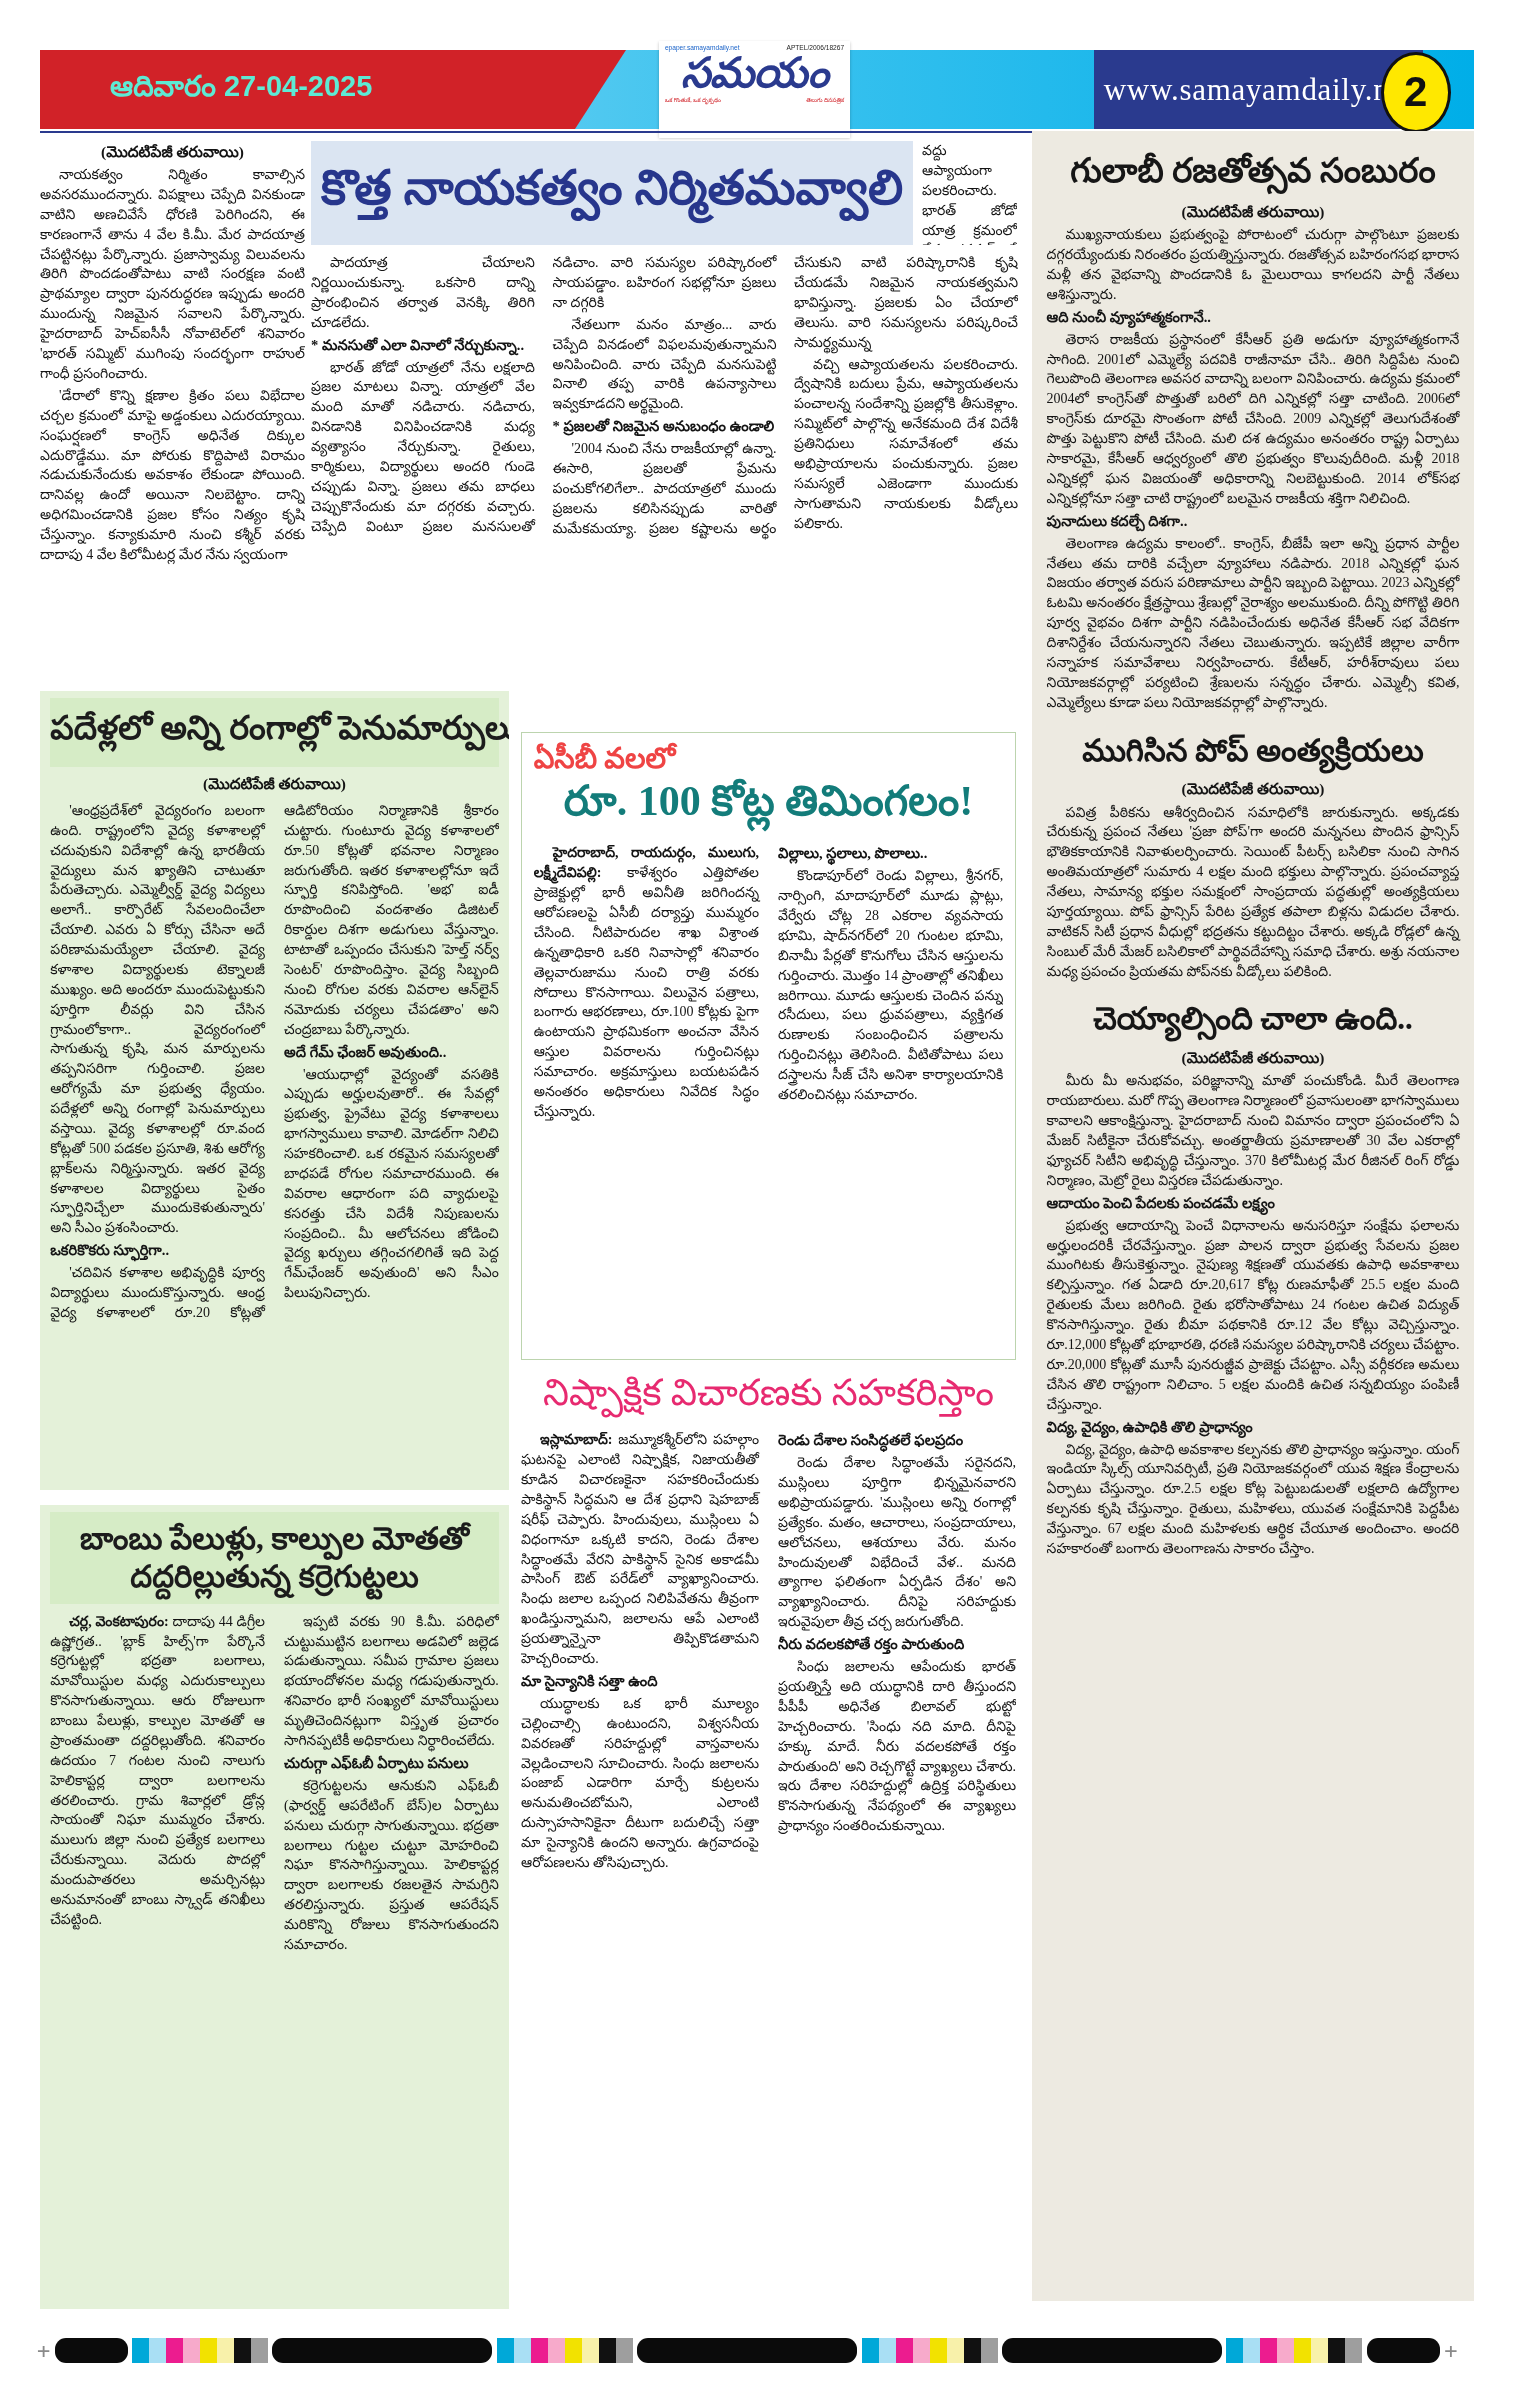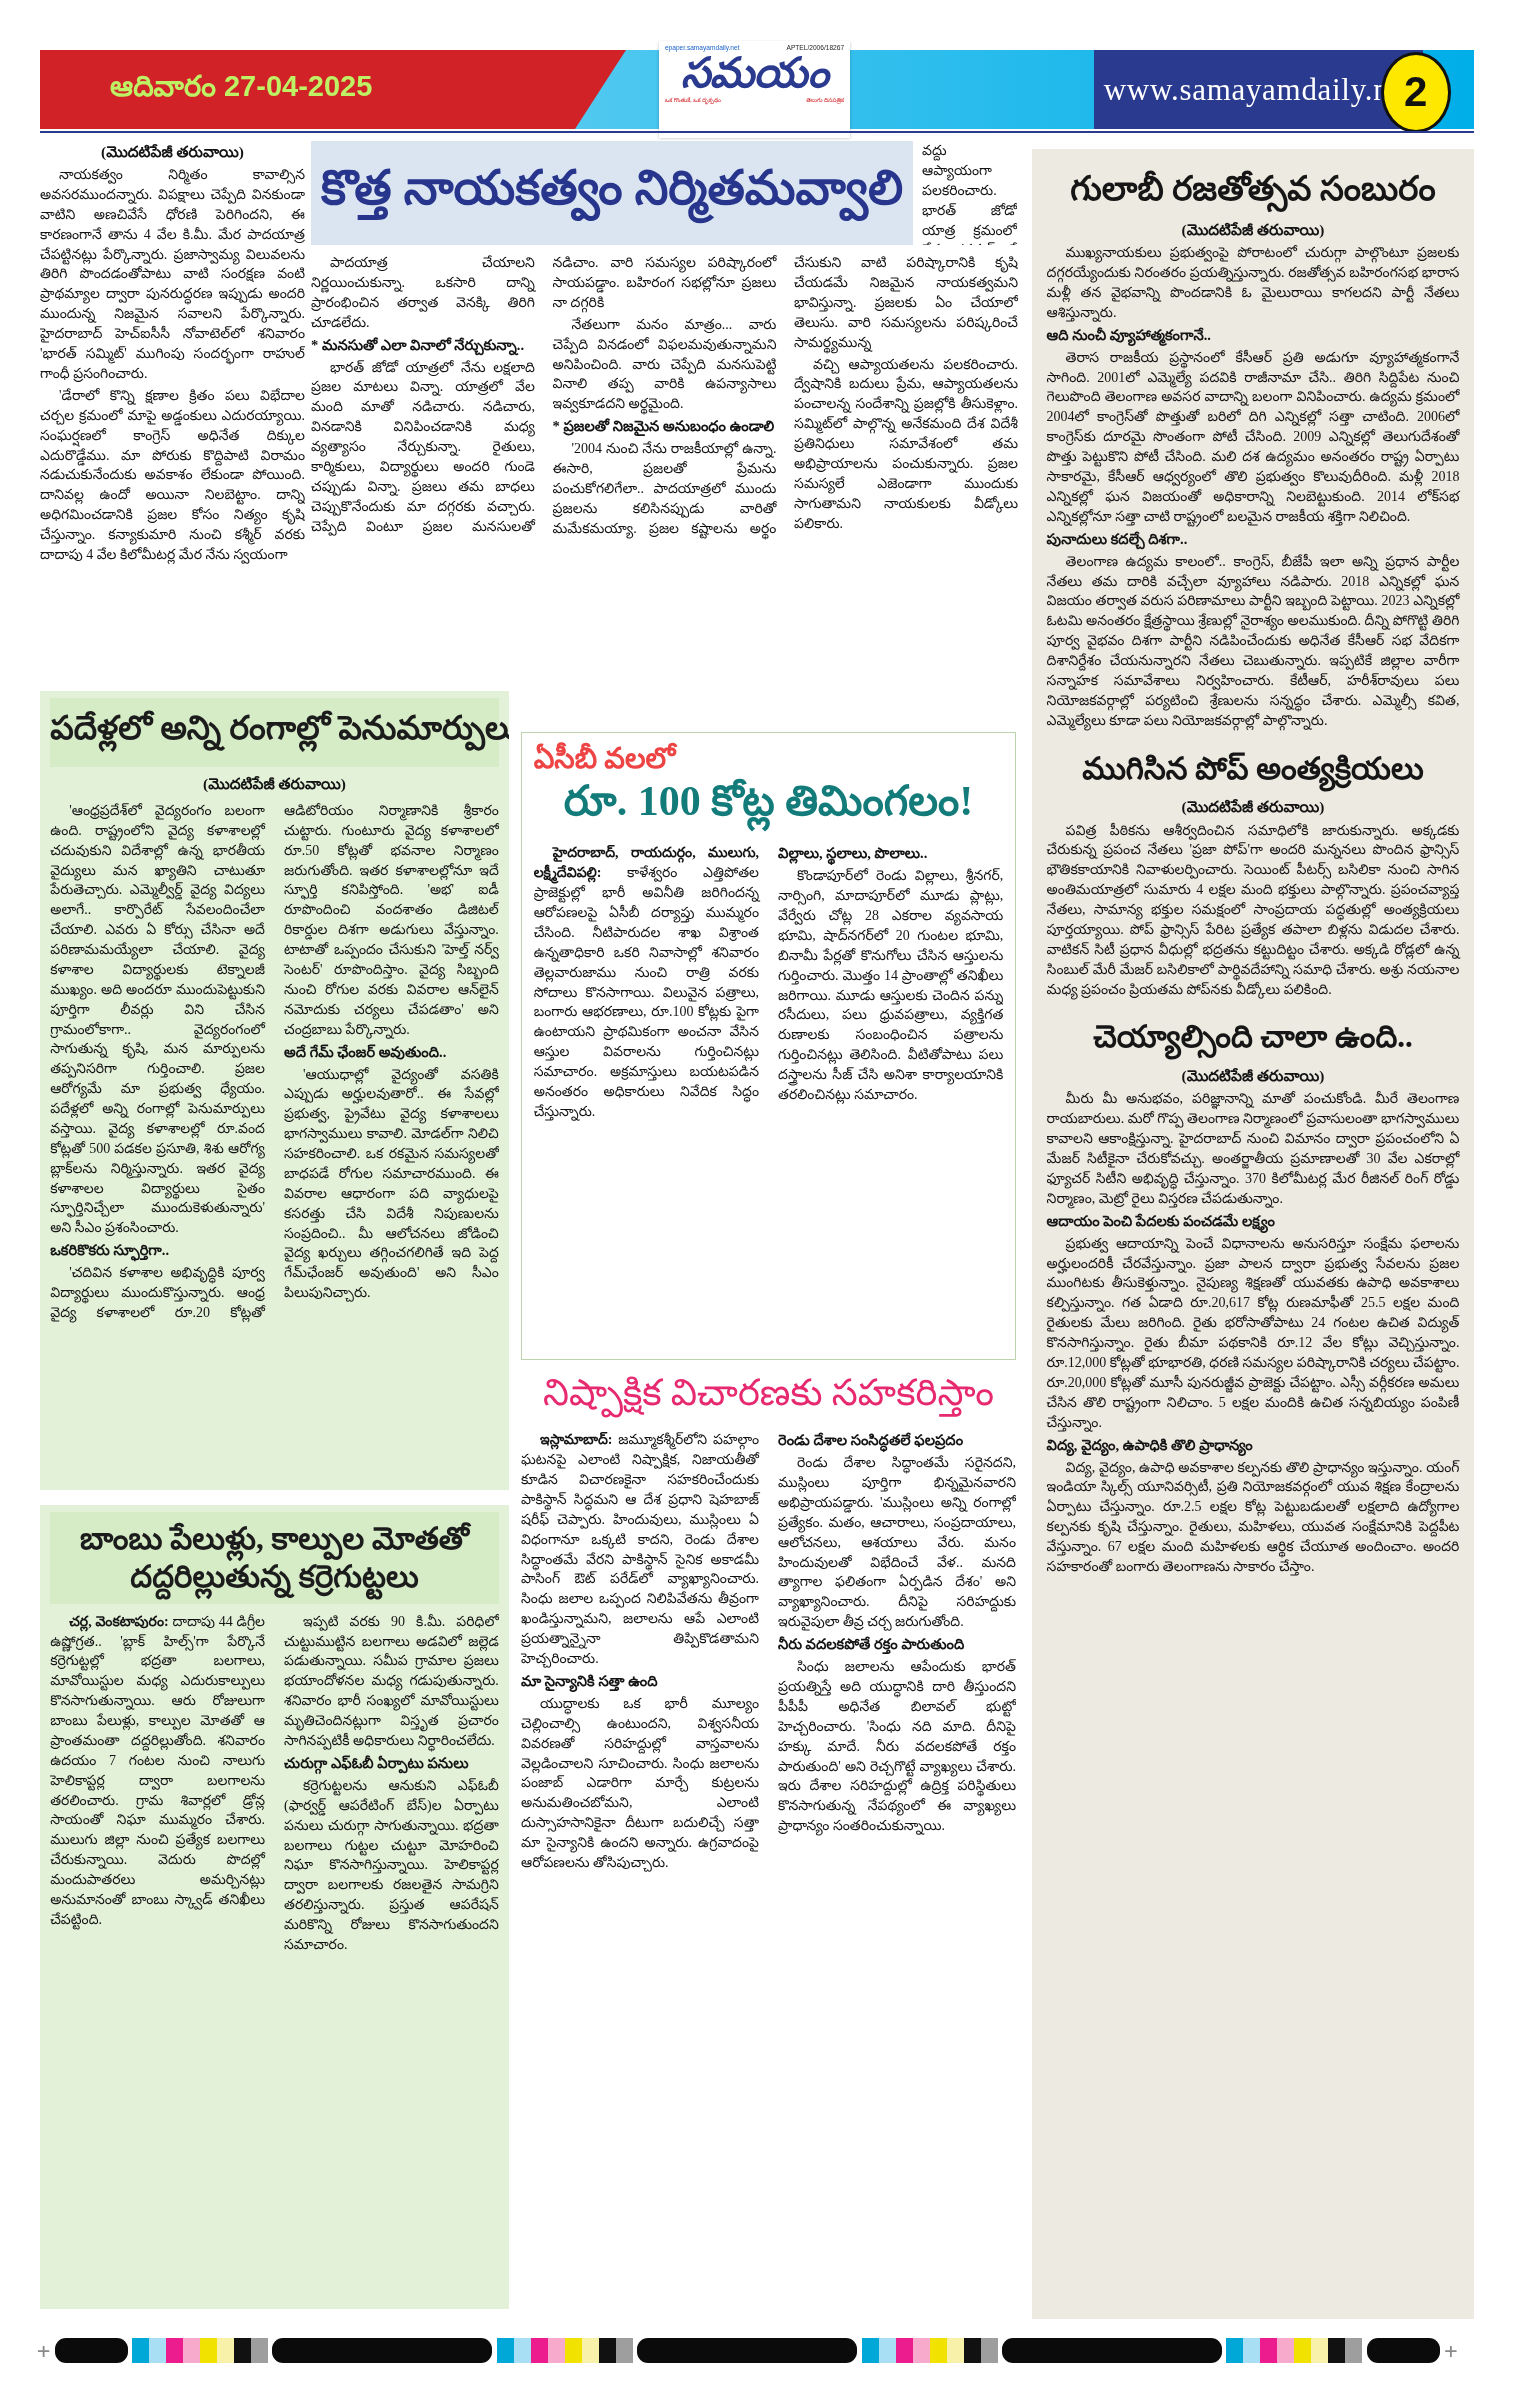--- a/index.html
+++ b/index.html
@@ -6,21 +6,21 @@
   .page{position:relative;width:1515px;height:2401px;background:#ffffff;overflow:hidden;
         font-family:"Liberation Serif",serif;color:#141414;}
 
   
   .header{position:absolute;left:40px;top:50px;width:1434px;height:79px;
           background:linear-gradient(90deg,#8edcf5 0%,#35c0ee 55%,#00aee8 100%);}
   .header-rule{position:absolute;left:40px;top:131px;width:1434px;height:2.2px;background:#2a3a8e;}
   .date-band{position:absolute;left:0;top:0;width:586px;height:79px;background:#d12228;
              clip-path:polygon(0 0,100% 0,calc(100% - 51px) 100%,0 100%);
              display:flex;align-items:center;padding-left:70px;box-sizing:border-box;}
-  .date-band span{color:#bef264;font-size:29px;font-weight:bold;font-family:"Liberation Sans",sans-serif;}
+  .date-band span{color:#5eead4;font-size:29px;font-weight:bold;font-family:"Liberation Sans",sans-serif;}
   .logo-box{position:absolute;left:619px;top:-8.8px;width:191px;height:97px;background:#ffffff;
             box-shadow:0 0.7px 2.9px rgba(0,0,0,.25);padding:2.9px 5.9px;box-sizing:border-box;}
   .logo-top{display:flex;justify-content:space-between;font-family:"Liberation Sans",sans-serif;font-size:6.6px;}
   .logo-top .l{color:#1a63c9;} .logo-top .r{color:#222;}
   .logo-title{text-align:center;color:#2a3a8e;font-size:42px;font-weight:bold;line-height:1.05;
               font-style:italic;letter-spacing:-0.7px;}
   .logo-bottom{display:flex;justify-content:space-between;font-size:5.9px;color:#d12228;margin-top:1.5px;}
   .url-band{position:absolute;left:1054px;top:0;width:329px;height:79px;background:#2a3a8e;
             display:flex;align-items:center;justify-content:center;}
   .url-band span{color:#ffffff;font-size:31px;letter-spacing:0.7px;}
@@ -172,21 +172,21 @@
     </div>
     <div class="body-text cols-2" style="height:674px;overflow:hidden;">
       <p><span class="dateline">చర్ల, వెంకటాపురం:</span>
          <span>దాదాపు 44 డిగ్రీల ఉష్ణోగ్రత.. 'బ్లాక్ హిల్స్'గా పేర్కొనే కర్రెగుట్టల్లో భద్రతా బలగాలు, మావోయిస్టుల మధ్య ఎదురుకాల్పులు కొనసాగుతున్నాయి. ఆరు రోజులుగా బాంబు పేలుళ్లు, కాల్పుల మోతతో ఆ ప్రాంతమంతా దద్దరిల్లుతోంది. శనివారం ఉదయం 7 గంటల నుంచి నాలుగు హెలికాప్టర్ల ద్వారా బలగాలను తరలించారు. గ్రామ శివార్లలో డ్రోన్ల సాయంతో నిఘా ముమ్మరం చేశారు. ములుగు జిల్లా నుంచి ప్రత్యేక బలగాలు చేరుకున్నాయి. వెదురు పొదల్లో మందుపాతరలు అమర్చినట్లు అనుమానంతో బాంబు స్క్వాడ్ తనిఖీలు చేపట్టింది.</span></p>
       <p>ఇప్పటి వరకు 90 కి.మీ. పరిధిలో చుట్టుముట్టిన బలగాలు అడవిలో జల్లెడ పడుతున్నాయి. సమీప గ్రామాల ప్రజలు భయాందోళనల మధ్య గడుపుతున్నారు. శనివారం భారీ సంఖ్యలో మావోయిస్టులు మృతిచెందినట్లుగా విస్తృత ప్రచారం సాగినప్పటికీ అధికారులు నిర్ధారించలేదు.</p>
       <p class="subhead">చురుగ్గా ఎఫ్ఓబీ ఏర్పాటు పనులు</p>
       <p>కర్రెగుట్టలను ఆనుకుని ఎఫ్ఓబీ (ఫార్వర్డ్ ఆపరేటింగ్ బేస్)ల ఏర్పాటు పనులు చురుగ్గా సాగుతున్నాయి. భద్రతా బలగాలు గుట్టల చుట్టూ మోహరించి నిఘా కొనసాగిస్తున్నాయి. హెలికాప్టర్ల ద్వారా బలగాలకు రజలతైన సామగ్రిని తరలిస్తున్నారు. ప్రస్తుత ఆపరేషన్ మరికొన్ని రోజులు కొనసాగుతుందని సమాచారం.</p>
     </div>
   </div>
 
-  <div class="region right-col body-text" style="left:1032px;top:149px;width:442px;height:2170px;">
+  <div class="region right-col body-text" style="left:1032px;top:131px;width:442px;height:2170px;">
 
     <div>
       <div class="rc-h1">గులాబీ రజతోత్సవ సంబురం</div>
       <p class="contd">(మొదటిపేజీ తరువాయి)</p>
       <p>ముఖ్యనాయకులు ప్రభుత్వంపై పోరాటంలో చురుగ్గా పాల్గొంటూ ప్రజలకు దగ్గరయ్యేందుకు నిరంతరం ప్రయత్నిస్తున్నారు. రజతోత్సవ బహిరంగసభ భారాస మళ్లీ తన వైభవాన్ని పొందడానికి ఓ మైలురాయి కాగలదని పార్టీ నేతలు ఆశిస్తున్నారు.</p>
       <p class="subhead">ఆది నుంచీ వ్యూహాత్మకంగానే..</p>
       <p>తెరాస రాజకీయ ప్రస్థానంలో కేసీఆర్ ప్రతి అడుగూ వ్యూహాత్మకంగానే సాగింది. 2001లో ఎమ్మెల్యే పదవికి రాజీనామా చేసి.. తిరిగి సిద్దిపేట నుంచి గెలుపొంది తెలంగాణ అవసర వాదాన్ని బలంగా వినిపించారు. ఉద్యమ క్రమంలో 2004లో కాంగ్రెస్‌తో పొత్తుతో బరిలో దిగి ఎన్నికల్లో సత్తా చాటింది. 2006లో కాంగ్రెస్‌కు దూరమై సొంతంగా పోటీ చేసింది. 2009 ఎన్నికల్లో తెలుగుదేశంతో పొత్తు పెట్టుకొని పోటీ చేసింది. మలి దశ ఉద్యమం అనంతరం రాష్ట్ర ఏర్పాటు సాకారమై, కేసీఆర్ ఆధ్వర్యంలో తొలి ప్రభుత్వం కొలువుదీరింది. మళ్లీ 2018 ఎన్నికల్లో ఘన విజయంతో అధికారాన్ని నిలబెట్టుకుంది. 2014 లోక్‌సభ ఎన్నికల్లోనూ సత్తా చాటి రాష్ట్రంలో బలమైన రాజకీయ శక్తిగా నిలిచింది.</p>
       <p class="subhead">పునాదులు కదల్చే దిశగా..</p>
       <p>తెలంగాణ ఉద్యమ కాలంలో.. కాంగ్రెస్, బీజేపీ ఇలా అన్ని ప్రధాన పార్టీల నేతలు తమ దారికి వచ్చేలా వ్యూహాలు నడిపారు. 2018 ఎన్నికల్లో ఘన విజయం తర్వాత వరుస పరిణామాలు పార్టీని ఇబ్బంది పెట్టాయి. 2023 ఎన్నికల్లో ఓటమి అనంతరం క్షేత్రస్థాయి శ్రేణుల్లో నైరాశ్యం అలముకుంది. దీన్ని పోగొట్టి తిరిగి పూర్వ వైభవం దిశగా పార్టీని నడిపించేందుకు అధినేత కేసీఆర్ సభ వేదికగా దిశానిర్దేశం చేయనున్నారని నేతలు చెబుతున్నారు. ఇప్పటికే జిల్లాల వారీగా సన్నాహక సమావేశాలు నిర్వహించారు. కేటీఆర్, హరీశ్‌రావులు పలు నియోజకవర్గాల్లో పర్యటించి శ్రేణులను సన్నద్ధం చేశారు. ఎమ్మెల్సీ కవిత, ఎమ్మెల్యేలు కూడా పలు నియోజకవర్గాల్లో పాల్గొన్నారు.</p>
     </div>

